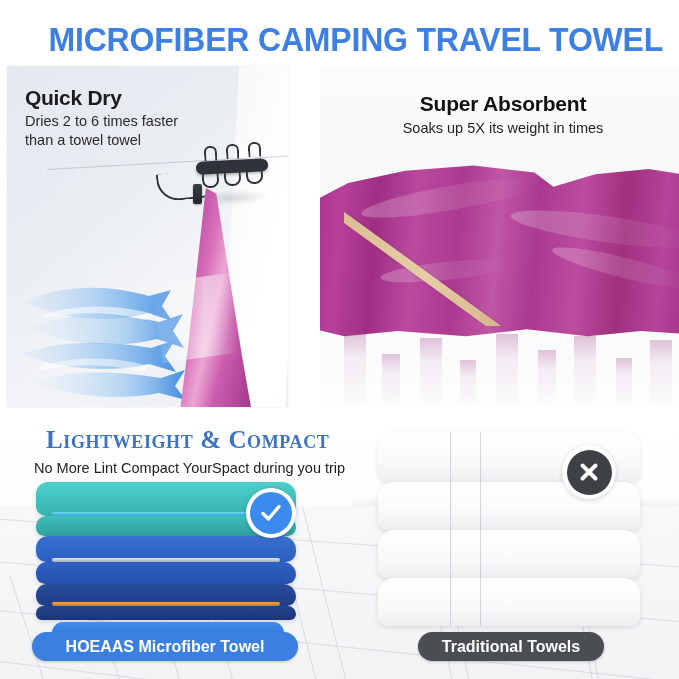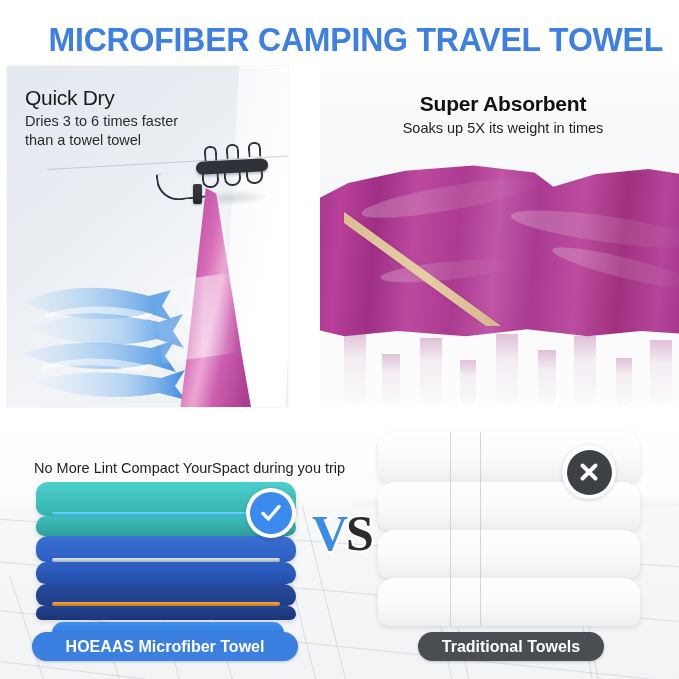--- a/index.html
+++ b/index.html
@@ -40,21 +40,21 @@
     background:linear-gradient(100deg,#f7f8fa 0%, #ffffff 60%);
     transform:skewX(-3deg);
   }
   .wall-line{
     position:absolute;left:40px;top:96px;width:250px;height:1px;
     background:rgba(150,158,170,0.45);
     transform:rotate(-3.2deg);
   }
   .ql-head{
     position:absolute;left:18px;top:20px;
-    font-size:21px;font-weight:normal;color:#1b1b1b;letter-spacing:-0.3px;
+    font-size:21px;font-weight:bold;color:#1b1b1b;letter-spacing:-0.3px;
   }
   .ql-sub{
     position:absolute;left:18px;top:46px;width:215px;
     font-size:14.5px;line-height:19px;color:#2a2a2a;
   }
 
   
   .hook-rack{position:absolute;left:181px;top:76px;width:86px;height:50px;}
   .hook-board{
     position:absolute;left:8px;top:18px;width:72px;height:13px;
@@ -241,21 +241,21 @@
   <div class="title-bar">
     <h1>MICROFIBER CAMPING TRAVEL TOWEL</h1>
   </div>
 
   <div class="panel-left">
     <div class="wall-edge"></div>
     <div class="wall-line"></div>
 
     <div class="ql-head">Quick Dry</div>
     <div class="ql-sub">
-      <span>Dries 3 to 6 times faster</span><br>
+      <span>Dries 2 to 6 times faster</span><br>
       <span>than a towel towel</span>
     </div>
 
     <svg class="airflow" viewBox="0 0 200 125">
       <defs>
         <linearGradient id="ag1" x1="0" y1="0" x2="1" y2="0">
           <stop offset="0%" stop-color="#bcd8f4" stop-opacity="0.15"></stop>
           <stop offset="55%" stop-color="#8fc0ee" stop-opacity="0.75"></stop>
           <stop offset="100%" stop-color="#4a93e4" stop-opacity="1"></stop>
         </linearGradient>
@@ -331,20 +331,21 @@
       <div class="plank" style="left:300px;top:-10px;width:200px;transform:rotate(76deg);"></div>
       <div class="plank" style="left:430px;top:-10px;width:200px;transform:rotate(78deg);"></div>
       <div class="plank" style="left:560px;top:-10px;width:200px;transform:rotate(80deg);"></div>
       <div class="plank" style="left:10px;top:70px;width:200px;transform:rotate(72deg);"></div>
       <div class="plank" style="left:150px;top:70px;width:200px;transform:rotate(74deg);"></div>
       <div class="plank" style="left:290px;top:70px;width:200px;transform:rotate(76deg);"></div>
       <div class="plank" style="left:430px;top:70px;width:200px;transform:rotate(78deg);"></div>
       <div class="plank" style="left:580px;top:70px;width:200px;transform:rotate(80deg);"></div>
     </div>
 
+    <div class="lw-head">Lightweight &amp; Compact</div>
     <div class="lw-sub">No More Lint Compact YourSpact during you trip</div>
 
     <div class="stack-color">
       <div class="fold" style="top:0;height:34px;background:linear-gradient(180deg,#4ccfcb,#36b3b0);"></div>
       <div class="trim" style="top:30px;background:linear-gradient(180deg,#6fd9ef,#2fa8d8);"></div>
       <div class="fold" style="top:34px;height:20px;background:linear-gradient(180deg,#3fbfbd,#2e9e9c);"></div>
 
       <div class="fold" style="top:54px;height:26px;background:linear-gradient(180deg,#3a70d2,#2b5ec0);"></div>
       <div class="trim" style="top:76px;background:linear-gradient(180deg,#dfe6ee,#a8b4c2);"></div>
       <div class="fold" style="top:80px;height:22px;background:linear-gradient(180deg,#2f61c4,#2450ab);"></div>
@@ -356,23 +357,20 @@
     <div class="fold" style="position:absolute;left:52px;top:212px;width:232px;height:22px;border-radius:12px;background:linear-gradient(180deg,#3f8ded,#2a6fd0);box-shadow:0 2px 4px rgba(40,50,70,0.18);"></div>
 
     <div class="badge-check">
       <div class="inner">
         <svg width="24" height="24" viewBox="0 0 24 24">
           <path d="M4 12.5 L9.5 18 L20 5.5" fill="none" stroke="#ffffff" stroke-width="3.4" stroke-linecap="round" stroke-linejoin="round"></path>
         </svg>
       </div>
     </div>
 
-    <div class="vs">
-      <span class="v">V</span><span class="s">S</span>
-    </div>
 
     <div class="stack-white">
       <div class="wfold" style="top:0;height:50px;">
         <div class="wseam" style="left:72px;"></div>
           <div class="wseam" style="left:102px;"></div>
       </div>
       <div class="wfold" style="top:50px;height:48px;">
         <div class="wseam" style="left:72px;"></div>
           <div class="wseam" style="left:102px;"></div>
       </div>

